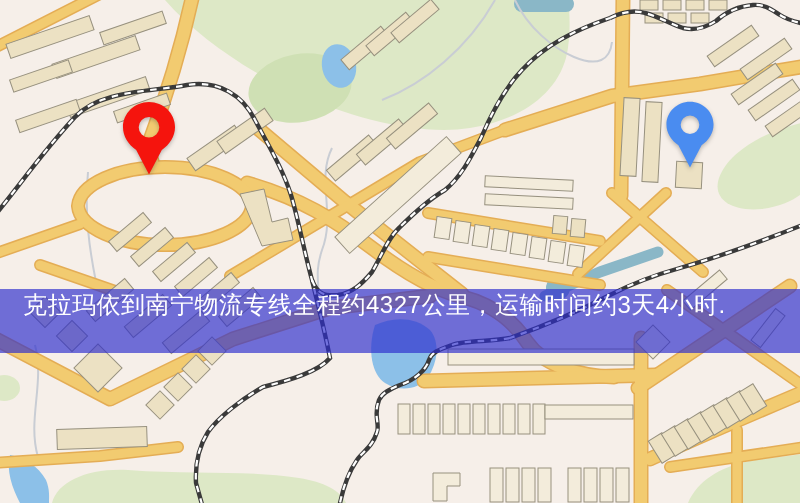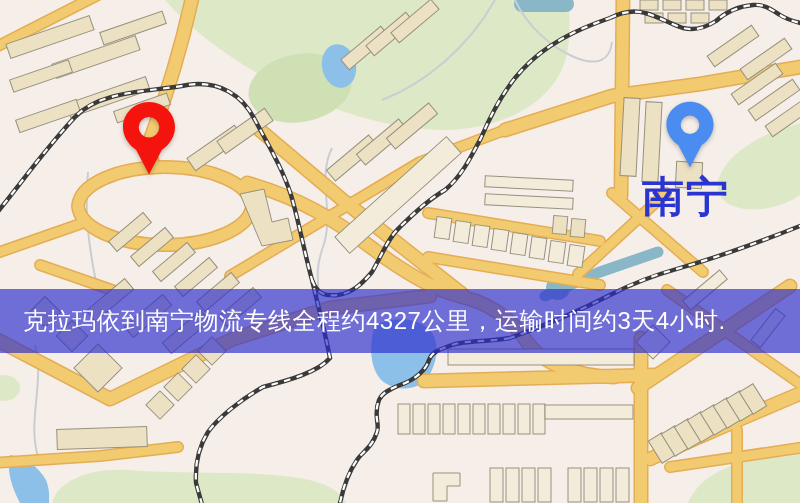--- a/index.html
+++ b/index.html
@@ -15,21 +15,21 @@
   .rf{stroke:var(--road);fill:none;stroke-linecap:round;stroke-linejoin:round;}
   .rc.w{stroke-width:15;}.rc.n{stroke-width:12;}
   .rf.w{stroke-width:12;}.rf.n{stroke-width:9;}
   .ring-c{fill:none;stroke:var(--roadCasing);stroke-width:14;}
   .ring-f{fill:none;stroke:var(--road);stroke-width:11;}
   .bld{fill:var(--building);stroke:var(--buildingOutline);stroke-width:1;}
   .bldL{fill:var(--buildingLight);stroke:var(--buildingOutline);stroke-width:1;}
   .rail-b{fill:none;stroke:var(--rail);stroke-width:4.4;}
   .rail-d{fill:none;stroke:var(--railDash);stroke-width:2.2;stroke-dasharray:6.5 6.5;}
   .banner{position:absolute;left:0;top:289px;width:100%;height:64px;background:var(--bannerBg);
-          display:flex;align-items:center;padding-left:23px;box-sizing:border-box;
+          display:flex;padding-left:23px;box-sizing:border-box;
           color:var(--bannerText);font-size:24px;letter-spacing:0.5px;}
   .pin{position:absolute;filter:drop-shadow(0 2px 2px rgba(40,40,40,0.3));}
   .pin-origin{left:122px;top:101px;width:54px;height:74px;}
   .pin-dest{left:664px;top:101px;width:52px;height:67px;}
   .pin-origin .pin-shape{fill:var(--originPin);}
   .pin-dest .pin-shape{fill:var(--destPin);}
   .citylabel{position:absolute;font-weight:bold;line-height:1;white-space:nowrap;}
   .label-origin{left:38px;top:177px;font-size:43px;letter-spacing:2px;color:var(--originLabel);}
   .label-dest{left:642px;top:176px;font-size:42px;letter-spacing:2px;color:var(--destLabel);}
 </style>
@@ -262,18 +262,17 @@
   </svg>
 
   <svg class="pin pin-origin" viewBox="0 0 48 66">
     <path class="pin-shape" fill-rule="evenodd" d="M24 0.8 C11.2 0.8 0.8 10.8 0.8 23.2 C0.8 31.6 5.6 39 12.6 43.6 L24 65.5 L35.4 43.6 C42.4 39 47.2 31.6 47.2 23.2 C47.2 10.8 36.8 0.8 24 0.8 Z M24 14.2 A9.2 9.2 0 1 0 24 32.6 A9.2 9.2 0 1 0 24 14.2 Z"></path>
   </svg>
 
   <svg class="pin pin-dest" viewBox="0 0 48 66">
     <path class="pin-shape" fill-rule="evenodd" d="M24 0.8 C11.2 0.8 0.8 10.8 0.8 23.2 C0.8 31.6 5.6 39 12.6 43.6 L24 65.5 L35.4 43.6 C42.4 39 47.2 31.6 47.2 23.2 C47.2 10.8 36.8 0.8 24 0.8 Z M24 14.2 A9.2 9.2 0 1 0 24 32.6 A9.2 9.2 0 1 0 24 14.2 Z"></path>
   </svg>
 
-  <div class="citylabel label-dest">南宁</div>
 
   <div class="banner">
     <span>克拉玛依到南宁物流专线全程约4327公里，运输时间约3天4小时.</span>
   </div>
 </div>
 
 </body></html>

